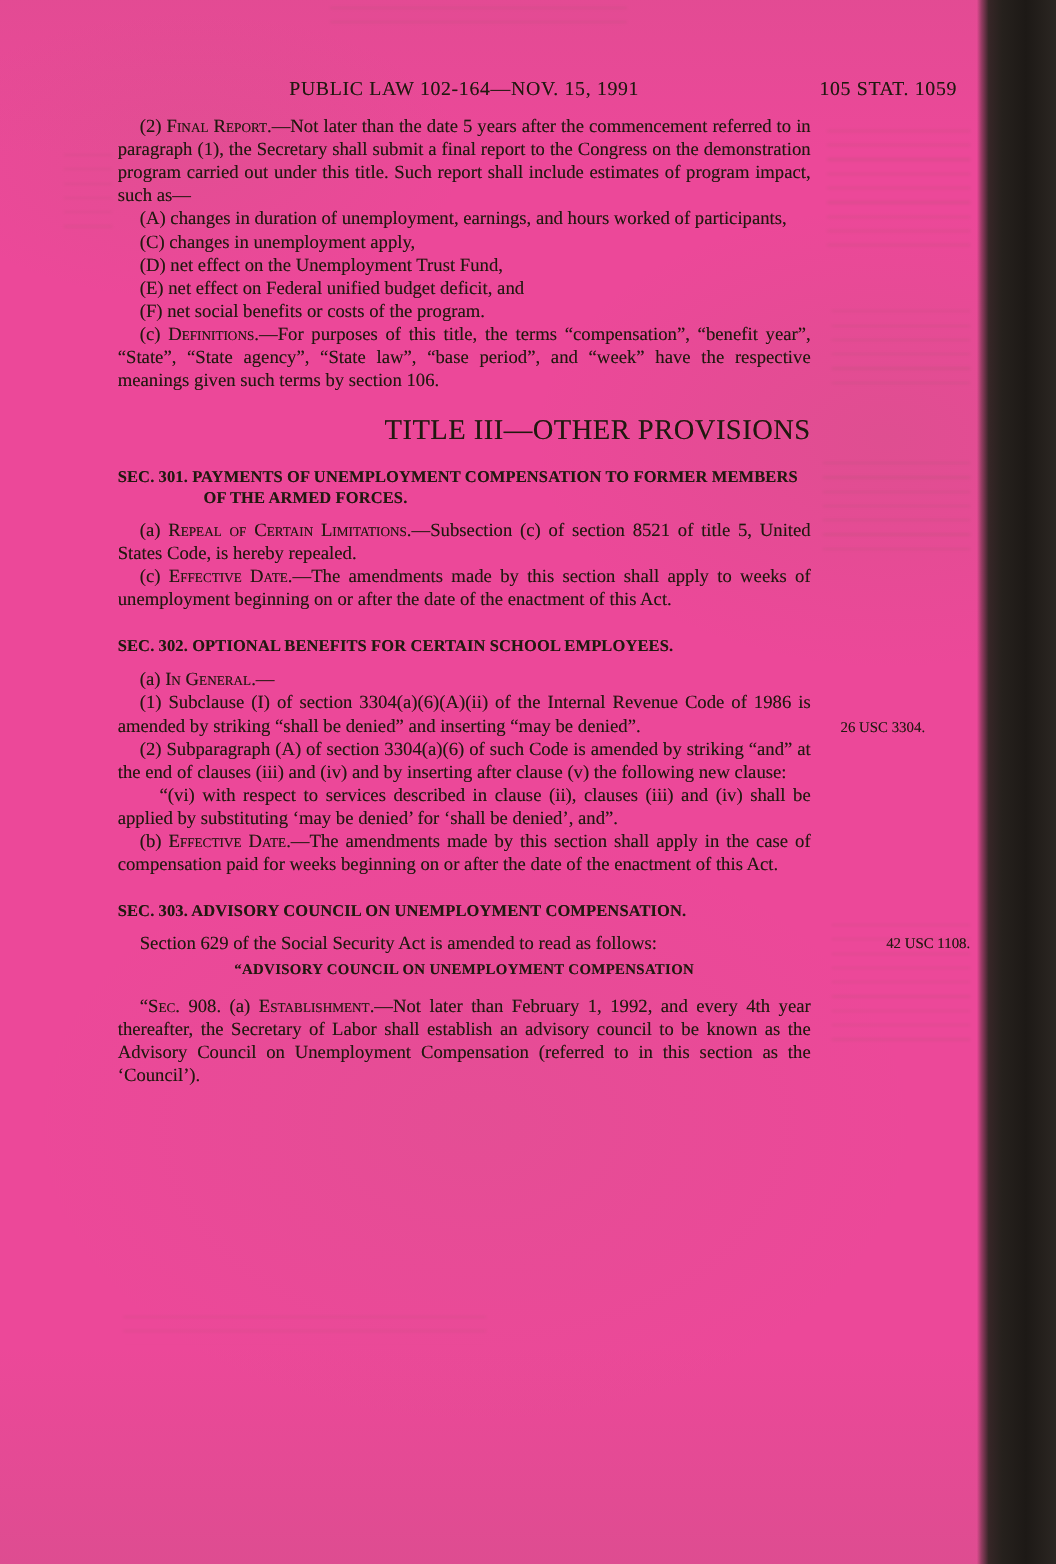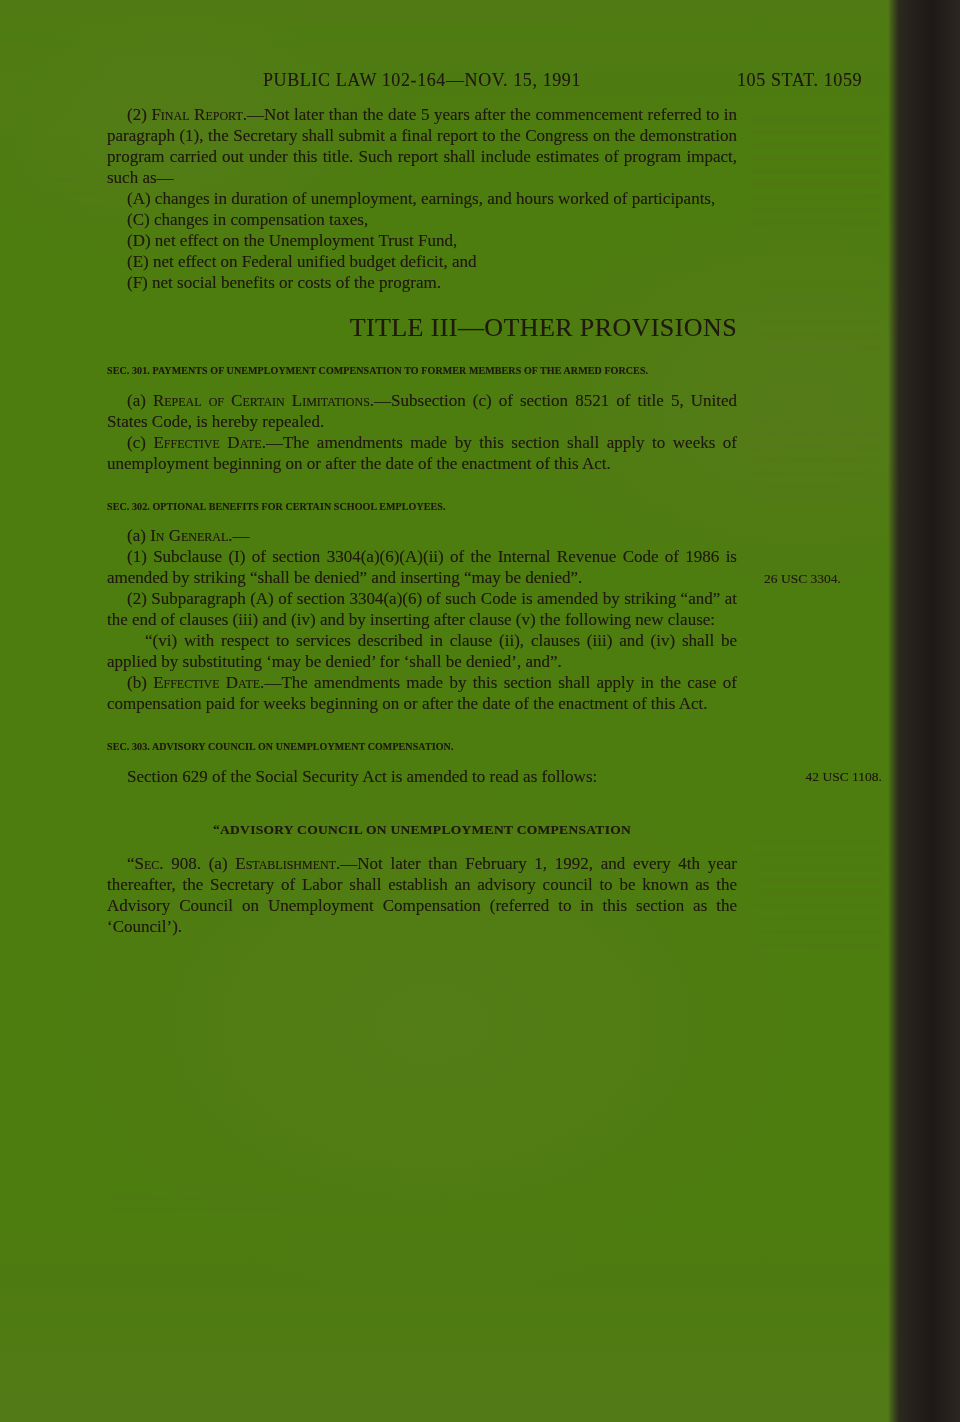--- a/index.html
+++ b/index.html
@@ -2,21 +2,21 @@
 <html><head>
 <meta charset="utf-8">
 <style>
   html, body { margin: 0; padding: 0; }
   body { background: #6e6a61; font-family: "Liberation Serif", "DejaVu Serif", serif; }
 
   .page {
     position: relative;
     width: 960px;
     height: 1422px;
-    background: #4d7c0f;
+    background: #ec4899;
     overflow: hidden;
     color: #20190f;
     text-shadow: 0 0 0.5px rgba(32,25,15,0.45);
   }
   .page::before {
     content: "";
     position: absolute; inset: 0;
     pointer-events: none;
     background:
       radial-gradient(ellipse 420px 220px at 18% 10%, rgba(140,125,95,0.10), transparent 60%),
@@ -52,21 +52,21 @@
   .g5 { left: 756px; top: 840px;  width: 126px; height: 110px; opacity: .30; }
   .g6 { left: 112px; top: 1196px; width: 330px; height: 26px;  opacity: .30; }
   .g7 { left: 58px;  top: 140px;  width: 44px;  height: 70px;  opacity: .25; }
 
   .header {
     position: absolute; left: 107px; top: 70px; width: 771px;
     display: flex; align-items: baseline;
     font-size: 18px; letter-spacing: 0.6px;
   }
   .h-center { width: 630px; text-align: center; }
-  .h-right  { flex: 1; text-align: left; }
+  .h-right  { flex: 1; text-align: center; }
 
   .column {
     position: absolute; left: 107px; top: 104px; width: 630px;
     font-size: 17px; line-height: 21px; text-align: justify;
   }
   .column p { margin: 0; }
 
   .sc { font-variant: small-caps; }
 
   .ind-sec   { text-indent: 20px; }                                    
@@ -82,29 +82,29 @@
   }
   .note-3304 { left: 602px; top: 24px; }
   .note-1108 { left: 643px; top: 2px; }
 
   .title-heading {
     text-align: right; text-indent: 0;
     font-size: 26px; font-weight: 400; letter-spacing: 0.4px;
     margin: 24px 0 21px !important;
   }
   .sec-heading {
-    font-weight: 700; font-size: 10px; line-height: 18.5px;
+    font-weight: 700; font-size: 15px; line-height: 18.5px;
     text-align: left; letter-spacing: 0.1px;
     margin: 24px 0 9px !important;
     margin-left: 78px !important; text-indent: -78px;
   }
   .center-heading {
     text-align: center; text-indent: 0;
     font-weight: 700; font-size: 13.5px; letter-spacing: 0.3px;
-    margin: 32px 0 13px !important;
+    margin: 2px 0 13px !important;
   }
 </style>
 </head>
 <body>
 
 <div class="page">
 
   <div class="ghost g1"></div>
   <div class="ghost g2"></div>
   <div class="ghost g3"></div>
@@ -116,25 +116,26 @@
   <header class="header">
     <div class="h-center">PUBLIC LAW 102-164—NOV. 15, 1991</div>
     <div class="h-right">105 STAT. 1059</div>
   </header>
 
   <main class="column">
 
     <p class="ind-sub"><span>(2) </span><span class="sc">Final Report.</span><span>—Not later than the date 5 years after the commencement referred to in paragraph (1), the Secretary shall submit a final report to the Congress on the demonstration program carried out under this title. Such report shall include estimates of program impact, such as—</span></p>
 
     <p class="ind-item">(A) changes in duration of unemployment, earnings, and hours worked of participants,</p>
-    <p class="ind-item">(C) changes in compensation taxes,</p>
+    <p class="ind-item">(C) changes in unemployment apply,</p>
     <p class="ind-item">(D) net effect on the Unemployment Trust Fund,</p>
     <p class="ind-item">(E) net effect on Federal unified budget deficit, and</p>
     <p class="ind-item">(F) net social benefits or costs of the program.</p>
 
+    <p class="ind-sec"><span>(c) </span><span class="sc">Definitions.</span><span>—For purposes of this title, the terms “compensation”, “benefit year”, “State”, “State agency”, “State law”, “base period”, and “week” have the respective meanings given such terms by section 106.</span></p>
 
     <p class="title-heading">TITLE III—OTHER PROVISIONS</p>
 
     <p class="sec-heading">SEC. 301. PAYMENTS OF UNEMPLOYMENT COMPENSATION TO FORMER MEMBERS OF THE ARMED FORCES.</p>
 
     <p class="ind-sec"><span>(a) </span><span class="sc">Repeal of Certain Limitations.</span><span>—Subsection (c) of section 8521 of title 5, United States Code, is hereby repealed.</span></p>
 
 
     <p class="ind-sec"><span>(c) </span><span class="sc">Effective Date.</span><span>—The amendments made by this section shall apply to weeks of unemployment beginning on or after the date of the enactment of this Act.</span></p>
 

